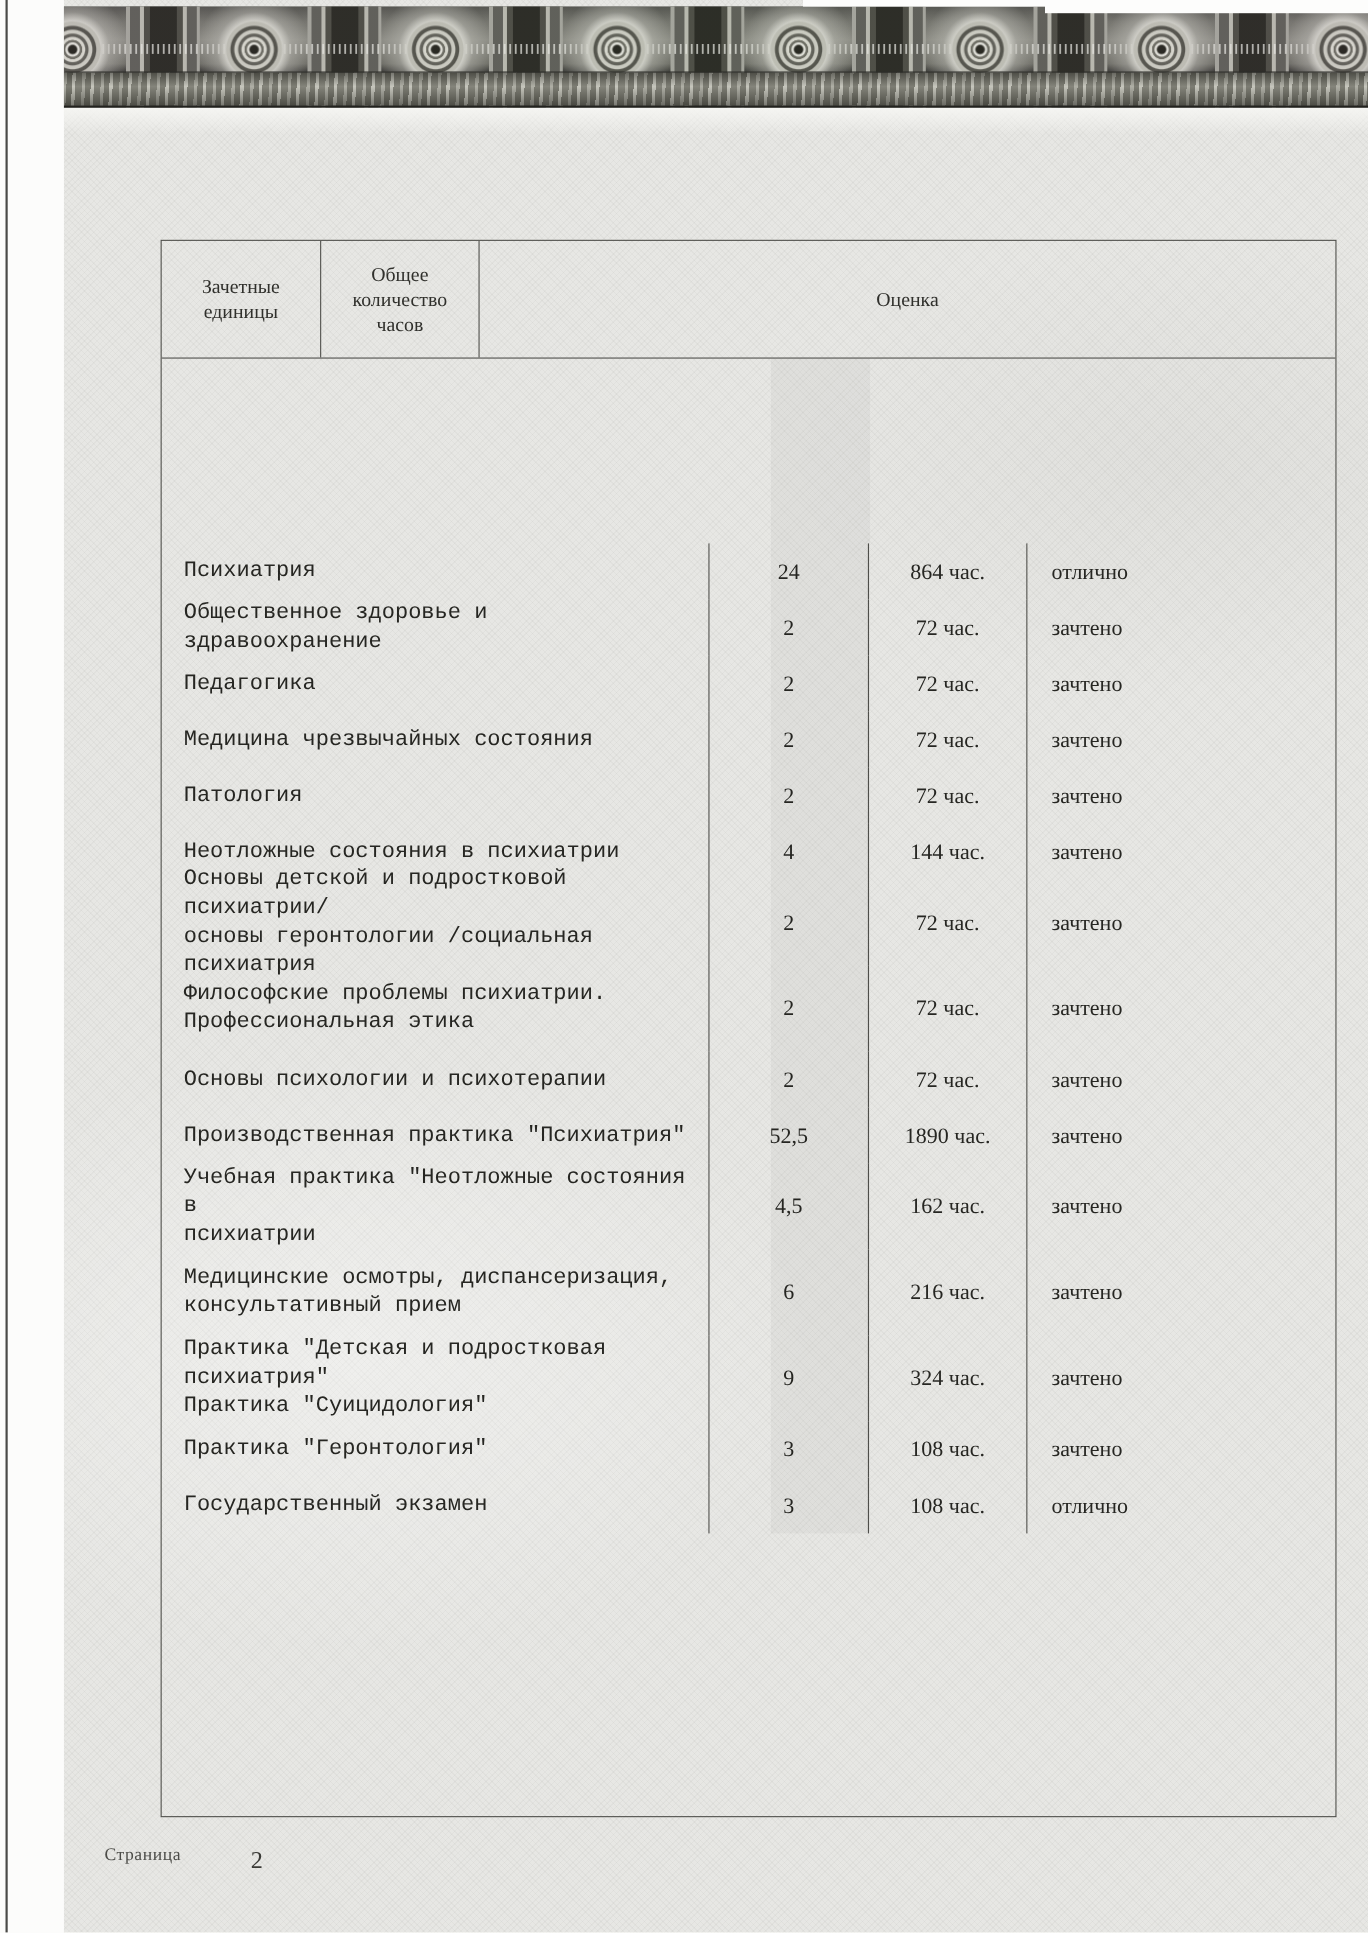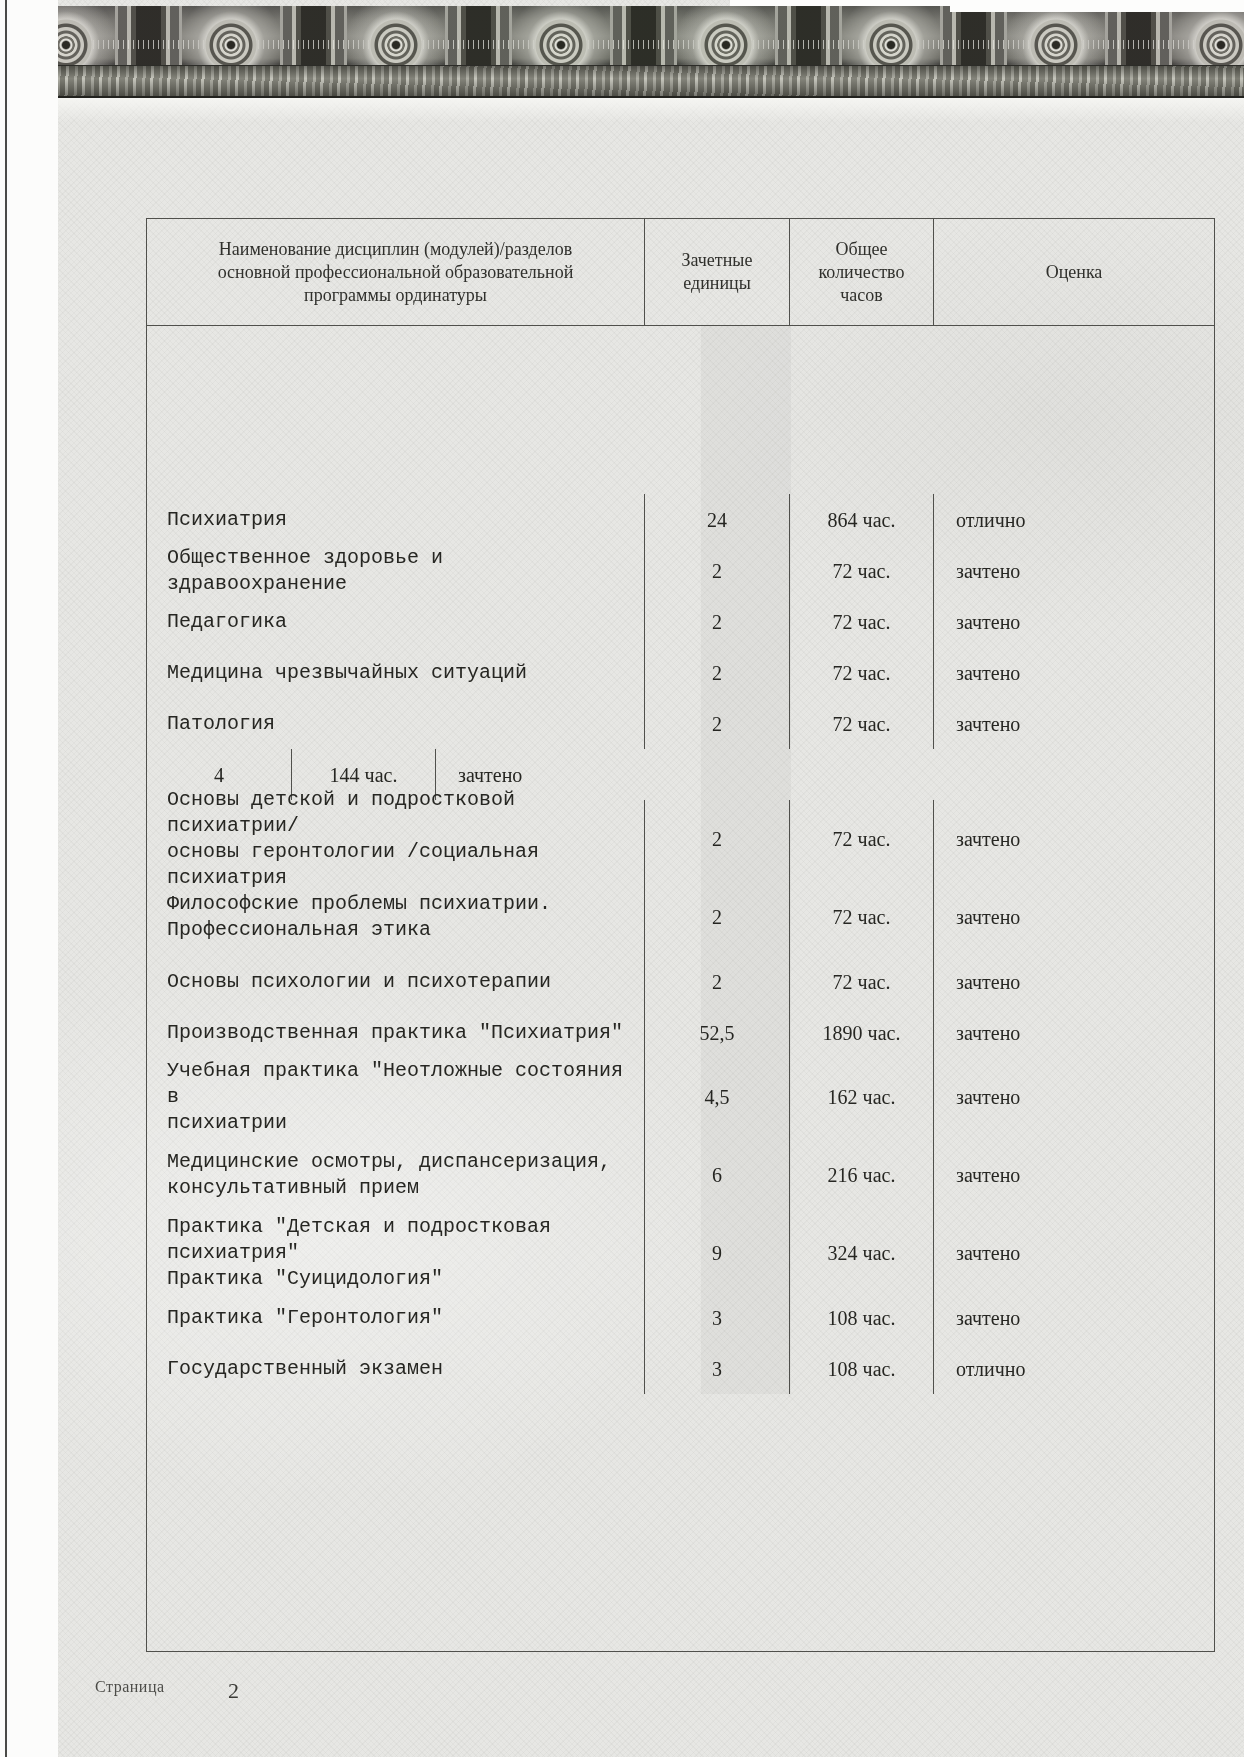--- a/index.html
+++ b/index.html
@@ -95,25 +95,20 @@
   <div class="band-fade"></div>
   <div class="white-notch-1"></div>
   <div class="white-notch-2"></div>
 
   <div class="scan-margin"></div>
   <div class="scan-edge-line"></div>
 
 
   <div class="doc-table">
     <div class="thead">
-      <div class="hcell c1 sep">
-          <div class="hline">Наименование дисциплин (модулей)/разделов</div>
-          <div class="hline">основной профессиональной образовательной</div>
-          <div class="hline">программы ординатуры</div>
-        </div>
       <div class="hcell c2 sep">
           <div class="hline">Зачетные</div>
           <div class="hline">единицы</div>
         </div>
       <div class="hcell c3 sep">
           <div class="hline">Общее</div>
           <div class="hline">количество</div>
           <div class="hline">часов</div>
         </div>
       <div class="hcell c4">
@@ -143,35 +138,38 @@
           <div class="row">
             <div class="cell name sep">
               <div class="line">Педагогика</div>
             </div>
             <div class="cell credits sep">2</div>
             <div class="cell hours sep">72 час.</div>
             <div class="cell grade">зачтено</div>
           </div>
           <div class="row">
             <div class="cell name sep">
-              <div class="line">Медицина чрезвычайных ситуаций</div>
+              <div class="line">Медицина чрезвычайных состояния</div>
             </div>
             <div class="cell credits sep">2</div>
             <div class="cell hours sep">72 час.</div>
             <div class="cell grade">зачтено</div>
           </div>
           <div class="row">
             <div class="cell name sep">
               <div class="line">Патология</div>
             </div>
             <div class="cell credits sep">2</div>
             <div class="cell hours sep">72 час.</div>
             <div class="cell grade">зачтено</div>
           </div>
           <div class="row">
+            <div class="cell name sep">
+              <div class="line">Неотложные состояния в психиатрии</div>
+            </div>
             <div class="cell credits sep">4</div>
             <div class="cell hours sep">144 час.</div>
             <div class="cell grade">зачтено</div>
           </div>
           <div class="row two">
             <div class="cell name sep">
               <div class="line">Основы детской и подростковой психиатрии/</div>
               <div class="line">основы геронтологии /социальная психиатрия</div>
             </div>
             <div class="cell credits sep">2</div>

